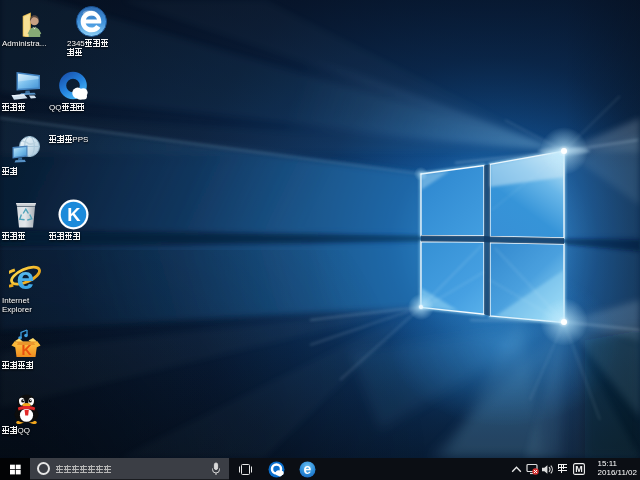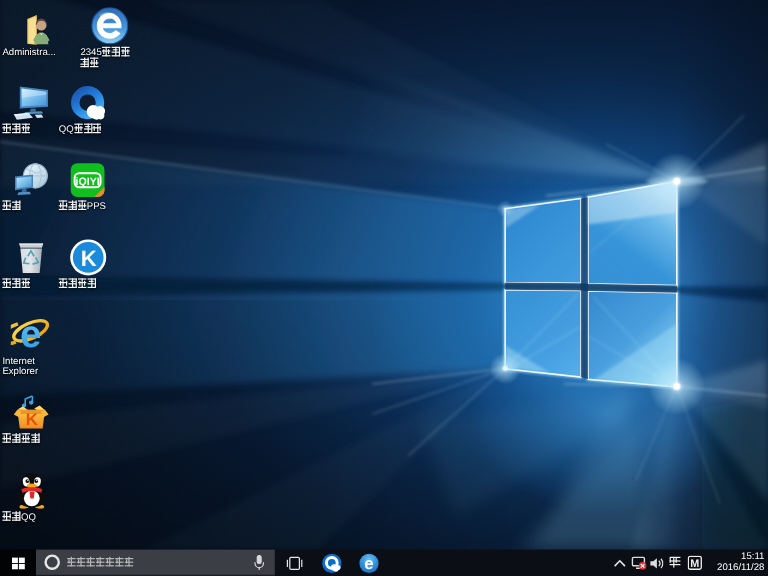--- a/index.html
+++ b/index.html
@@ -26,21 +26,21 @@
 linear-gradient(#b5b5b5,#b5b5b5) 3.1px 0/1px 100% no-repeat,
 linear-gradient(#b5b5b5,#b5b5b5) 1px 1.8px/1px 3.6px no-repeat;}
 #bar{position:absolute;left:0;top:458px;width:640px;height:22px;background:#0b0e14;}
 #start{position:absolute;left:0;top:0;width:30px;height:22px;background:#020305;display:flex;align-items:center;justify-content:center;}
 #start svg{width:11px;height:11px;}
 #sbox{position:absolute;left:30px;top:0;width:199px;height:21px;background:#3b3e45;border-bottom:1px solid #1a1c20;display:flex;align-items:center;}
 #sring{width:9px;height:9px;border:2px solid #e6e6e6;border-radius:50%;margin-left:7px;}
 #stxt{margin-left:5px;margin-top:-3px;}
 #stxt .cj{width:7px;margin:0 .5px;}
 .tbi{position:absolute;top:0;height:22px;display:flex;align-items:center;justify-content:center;}
-#clock{position:absolute;right:3px;top:0;text-align:right;color:#fff;font-size:8px;line-height:9px;padding-top:1px;}
+#clock{position:absolute;right:3px;top:0;text-align:left;color:#fff;font-size:8px;line-height:9px;padding-top:1px;}
 </style></head><body>
 <svg id="wall" width="640" height="480" viewBox="0 0 640 480">
 <defs>
 <radialGradient id="bgG" gradientUnits="userSpaceOnUse" cx="495" cy="245" r="520">
 <stop offset="0" stop-color="#3795dd"></stop>
         <stop offset=".09" stop-color="#2678bd"></stop>
 <stop offset=".2" stop-color="#125090"></stop>
         <stop offset=".36" stop-color="#0d3462"></stop>
 <stop offset=".6" stop-color="#0a2141"></stop>
         <stop offset="1" stop-color="#071426"></stop>
@@ -293,28 +293,20 @@
 <polygon points="2.5,12 17.5,10.5 17.5,21.5 2.5,23.5" fill="#4a84bc"></polygon>
 <polygon points="3.8,13.4 16.3,12.1 16.3,20.3 3.8,21.9" fill="url(#gnm)"></polygon>
 <polygon points="8.5,22.7 11.8,22.4 12.4,24.8 7.9,25.1" fill="#3a6f9f"></polygon>
 <polygon points="5.5,25.3 14.8,24.8 15.8,26.9 4.5,27.5" fill="#5590c4"></polygon>
 </svg>
       </div>
       <div class="lbl"><span class="cj"></span><span class="cj"></span></div>
     </div>
 
 <div class="icon" style="left:49px;top:133px">
-      <div class="img">
-<svg width="30" height="30" viewBox="0 0 32 32">
-<rect x="1" y="1" width="30" height="30" rx="6" fill="#10be1e"></rect>
-<path d="M31 22v3a6 6 0 0 1-6 6h-3z" fill="#f0882a"></path>
-<rect x="4.5" y="10" width="23" height="12.5" rx="4" fill="none" stroke="#fff" stroke-width="1.8"></rect>
-<text x="16" y="20.5" font-size="9.5" font-weight="bold" fill="#fff" text-anchor="middle" font-family="Liberation Sans">iQIYI</text>
-</svg>
-      </div>
       <div class="lbl"><span class="cj"></span><span class="cj"></span><span class="cj"></span>PPS</div>
     </div>
 
 <div class="icon" style="left:2px;top:197.5px">
       <div class="img">
 <svg width="28" height="30" viewBox="0 0 28 30">
 <defs>
             <linearGradient id="gbin" x1="0" y1="0" x2="1" y2="0">
               <stop offset="0" stop-color="#e8ebee"></stop>
               <stop offset=".45" stop-color="#f4f6f8"></stop>
@@ -491,15 +483,15 @@
       <span class="cj" style="filter:none;margin:0;width:9px;height:9px"></span>
     </div>
 <div class="tbi" style="left:572px;width:14px">
       <svg width="12" height="12" viewBox="0 0 12 12">
         <rect x=".6" y=".6" width="10.8" height="10.8" rx="1.5" fill="none" stroke="#f0f0f0" stroke-width="1.1"></rect>
         <text x="6" y="9.2" font-size="9" font-weight="bold" fill="#f0f0f0" text-anchor="middle" font-family="Liberation Sans">M</text>
       </svg>
     </div>
 <div id="clock">
       <div>15:11</div>
-      <div>2016/11/28</div>
+      <div>2016/11/02</div>
     </div>
 </div>
 
 </body></html>

